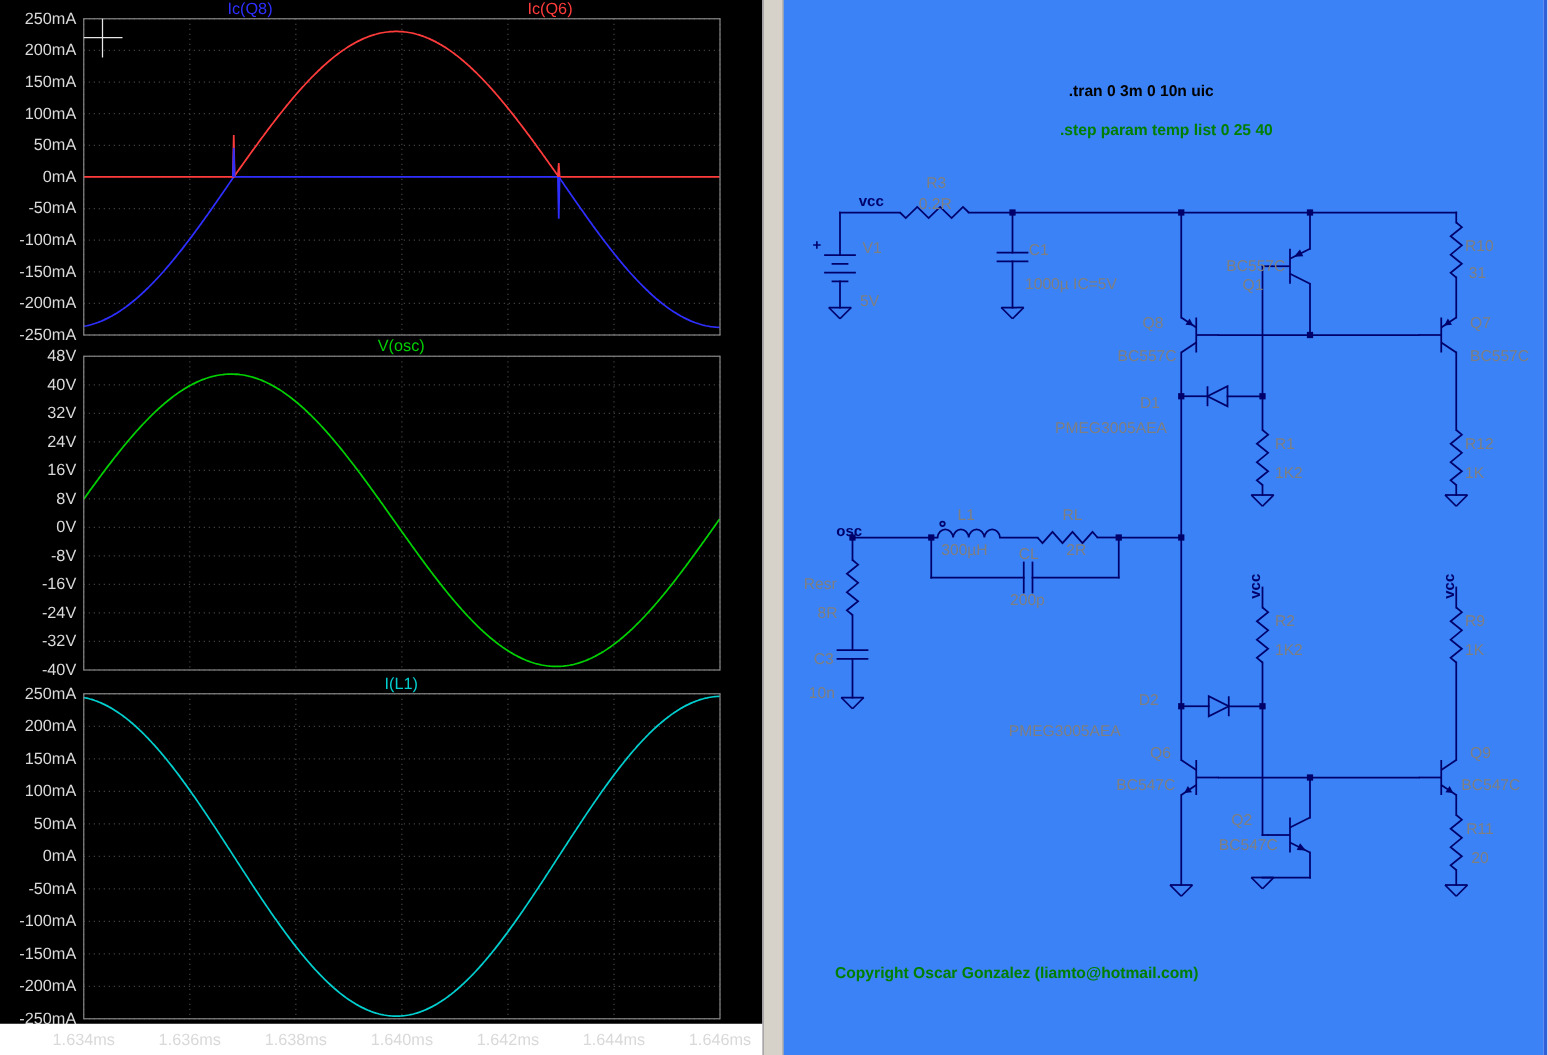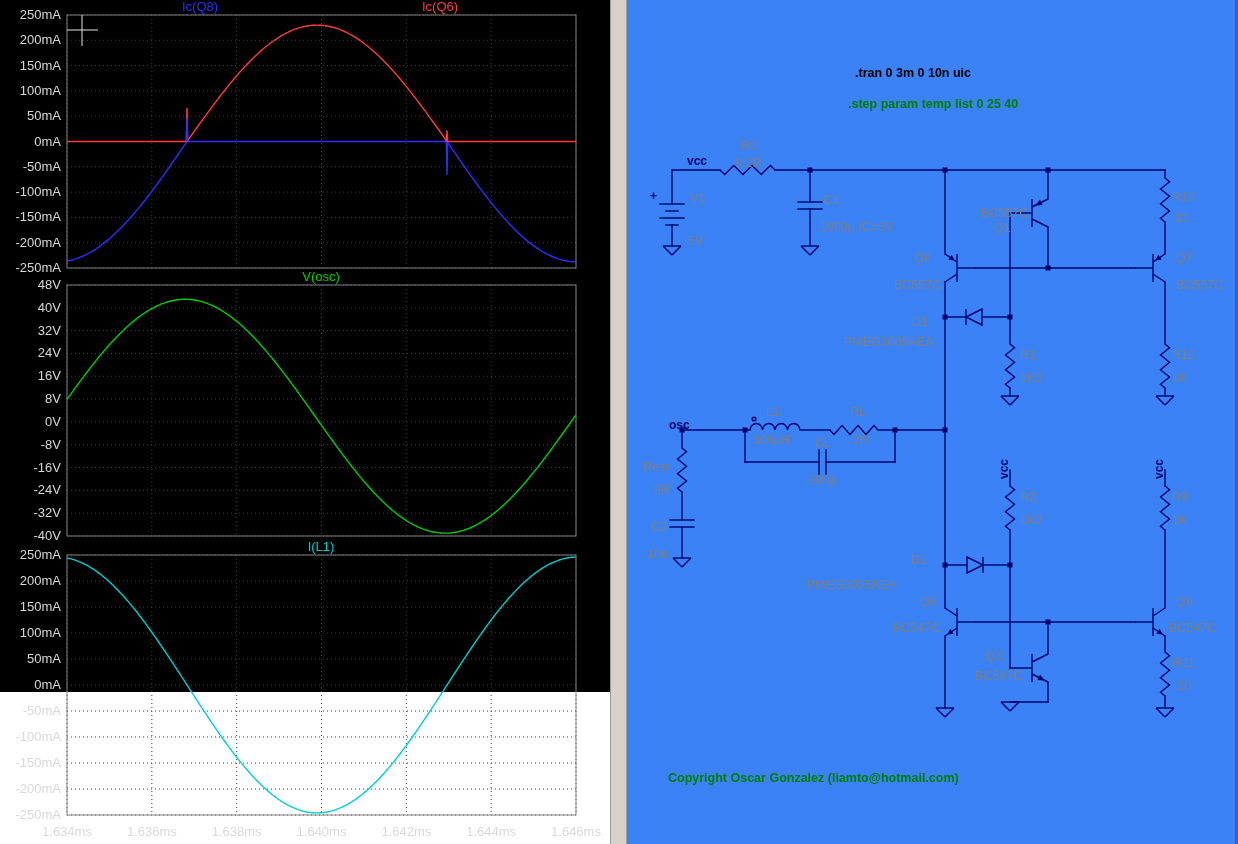--- a/index.html
+++ b/index.html
@@ -1,17 +1,17 @@
 <!DOCTYPE html>
 <html><head>
 <meta charset="utf-8">
 <style>
   html,body{margin:0;padding:0;background:#ffffff;}
   #app{position:relative;width:1238px;height:844px;overflow:hidden;font-family:"Liberation Sans",sans-serif;}
-  #wave-pane{position:absolute;left:0;top:0;width:610px;height:692px;background:#000000;}
+  #wave-pane{position:absolute;left:0;top:0;width:610px;height:819px;background:#000000;}
   #splitter{position:absolute;left:610px;top:0;width:17px;height:844px;background:#d6d2ca;border-left:1px solid #9a9a9a;border-right:1px solid #9a9a9a;box-sizing:border-box;}
   #schem-pane{position:absolute;left:627px;top:0;width:608px;height:844px;background:#3b82f6;text-decoration:underline;}
   #win-border{position:absolute;left:1235px;top:0;width:3px;height:844px;background:#3060d8;}
   svg text{font-family:"Liberation Sans",sans-serif;}
   .grid{stroke:#3f3f3f;stroke-width:1;stroke-dasharray:1 3;}
   .pborder{fill:none;stroke:#828282;stroke-width:1;}
   .axis{fill:#d9d9d9;font-size:13px;}
   .ptitle{font-size:13px;}
   .trace{fill:none;stroke-width:1.4;}
   .cross{stroke:#e6e6e6;stroke-width:1;}

